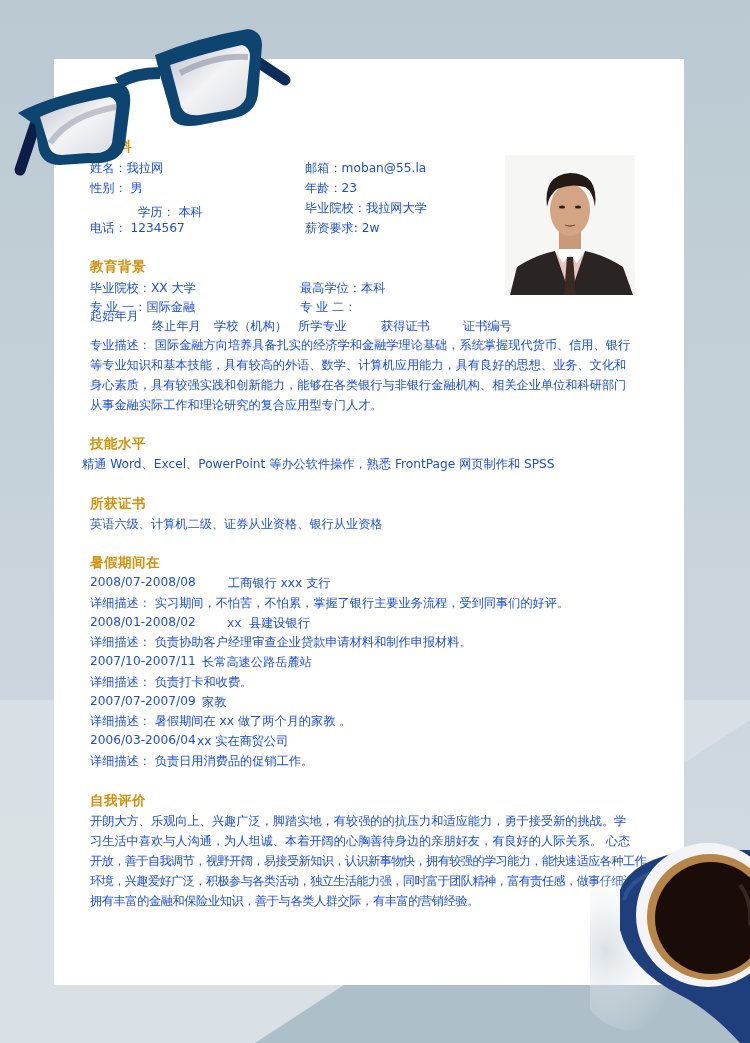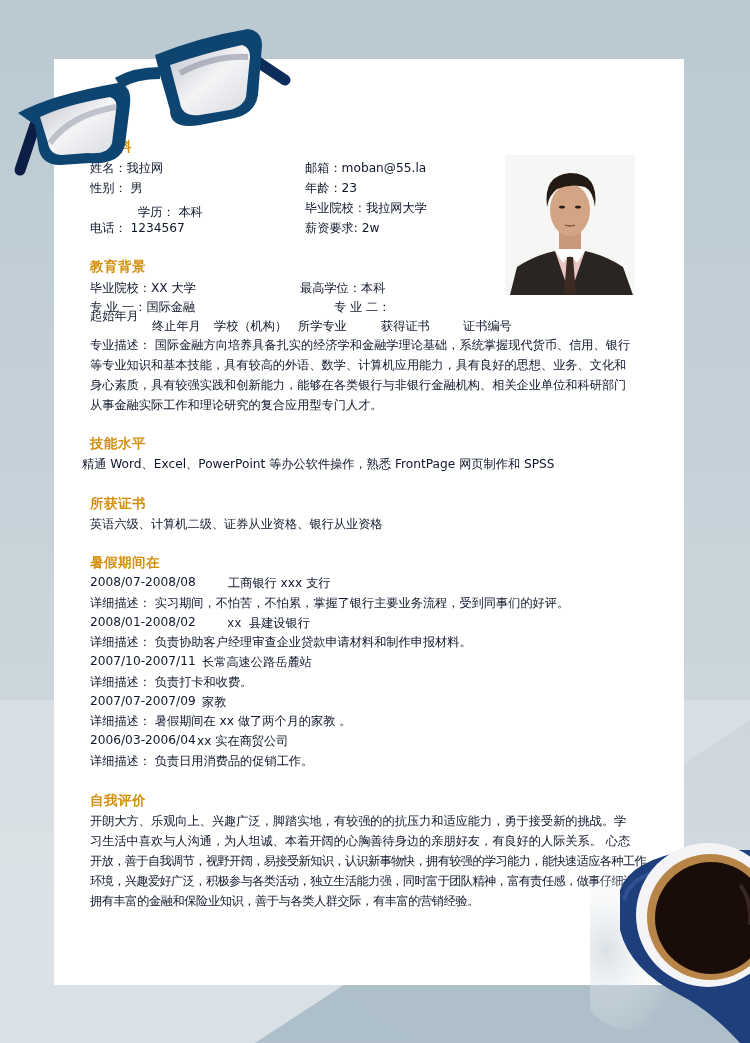--- a/index.html
+++ b/index.html
@@ -24,21 +24,21 @@
     opacity: 0.85;
   }
   .page {
     position: absolute; left: 54px; top: 59px; width: 630px; height: 926px;
     background: #ffffff;
   }
   .h {
     position: absolute; color: #d4900d; font-weight: bold; font-size: 13.5px;
     letter-spacing: 0.5px;
   }
-  .line { position: absolute; white-space: nowrap; font-size: 12.2px; color: #0f172a; }
+  .line { position: absolute; white-space: nowrap; font-size: 12.2px; color: #1d4ed8; }
   .photo {
     position: absolute; left: 505px; top: 155px; width: 130px; height: 140px;
     background: #f5f6f4; overflow: hidden;
   }
   .glasses { position: absolute; left: 10px; top: 15px; width: 285px; height: 170px; }
   .cup { position: absolute; left: 590px; top: 830px; width: 170px; height: 213px; }
 </style>
 </head>
 <body>
 
@@ -80,21 +80,21 @@
     <ellipse cx="57" cy="52" rx="3" ry="1.6" fill="#2a1e16"></ellipse>
     <ellipse cx="73" cy="52" rx="3" ry="1.6" fill="#2a1e16"></ellipse>
     <path d="M60 70 Q65 72 70 70" stroke="#7a4a3a" stroke-width="1.3" fill="none"></path>
   </svg>
 </div>
 
 <div class="h" style="left:90px;top:258px;">教育背景</div>
 <div class="line" style="left:90px;top:280px;">毕业院校：XX 大学</div>
 <div class="line" style="left:300px;top:280px;">最高学位：本科</div>
 <div class="line" style="left:90px;top:299px;">专 业 一：国际金融</div>
-<div class="line" style="left:300px;top:299px;margin-left:34px;">专 业 二：</div>
+<div class="line" style="left:300px;top:299px;">专 业 二：</div>
 
 <div class="line" style="left:90px;top:308px;">起始年月</div>
 <div class="line" style="left:152px;top:318px;">终止年月</div>
 <div class="line" style="left:214px;top:318px;">学校（机构）</div>
 <div class="line" style="left:298px;top:318px;">所学专业</div>
 <div class="line" style="left:381px;top:318px;">获得证书</div>
 <div class="line" style="left:463px;top:318px;">证书编号</div>
 
 <div class="line" style="left:90px;top:337px;">专业描述： 国际金融方向培养具备扎实的经济学和金融学理论基础，系统掌握现代货币、信用、银行</div>
 <div class="line" style="left:90px;top:357px;">等专业知识和基本技能，具有较高的外语、数学、计算机应用能力，具有良好的思想、业务、文化和</div>

